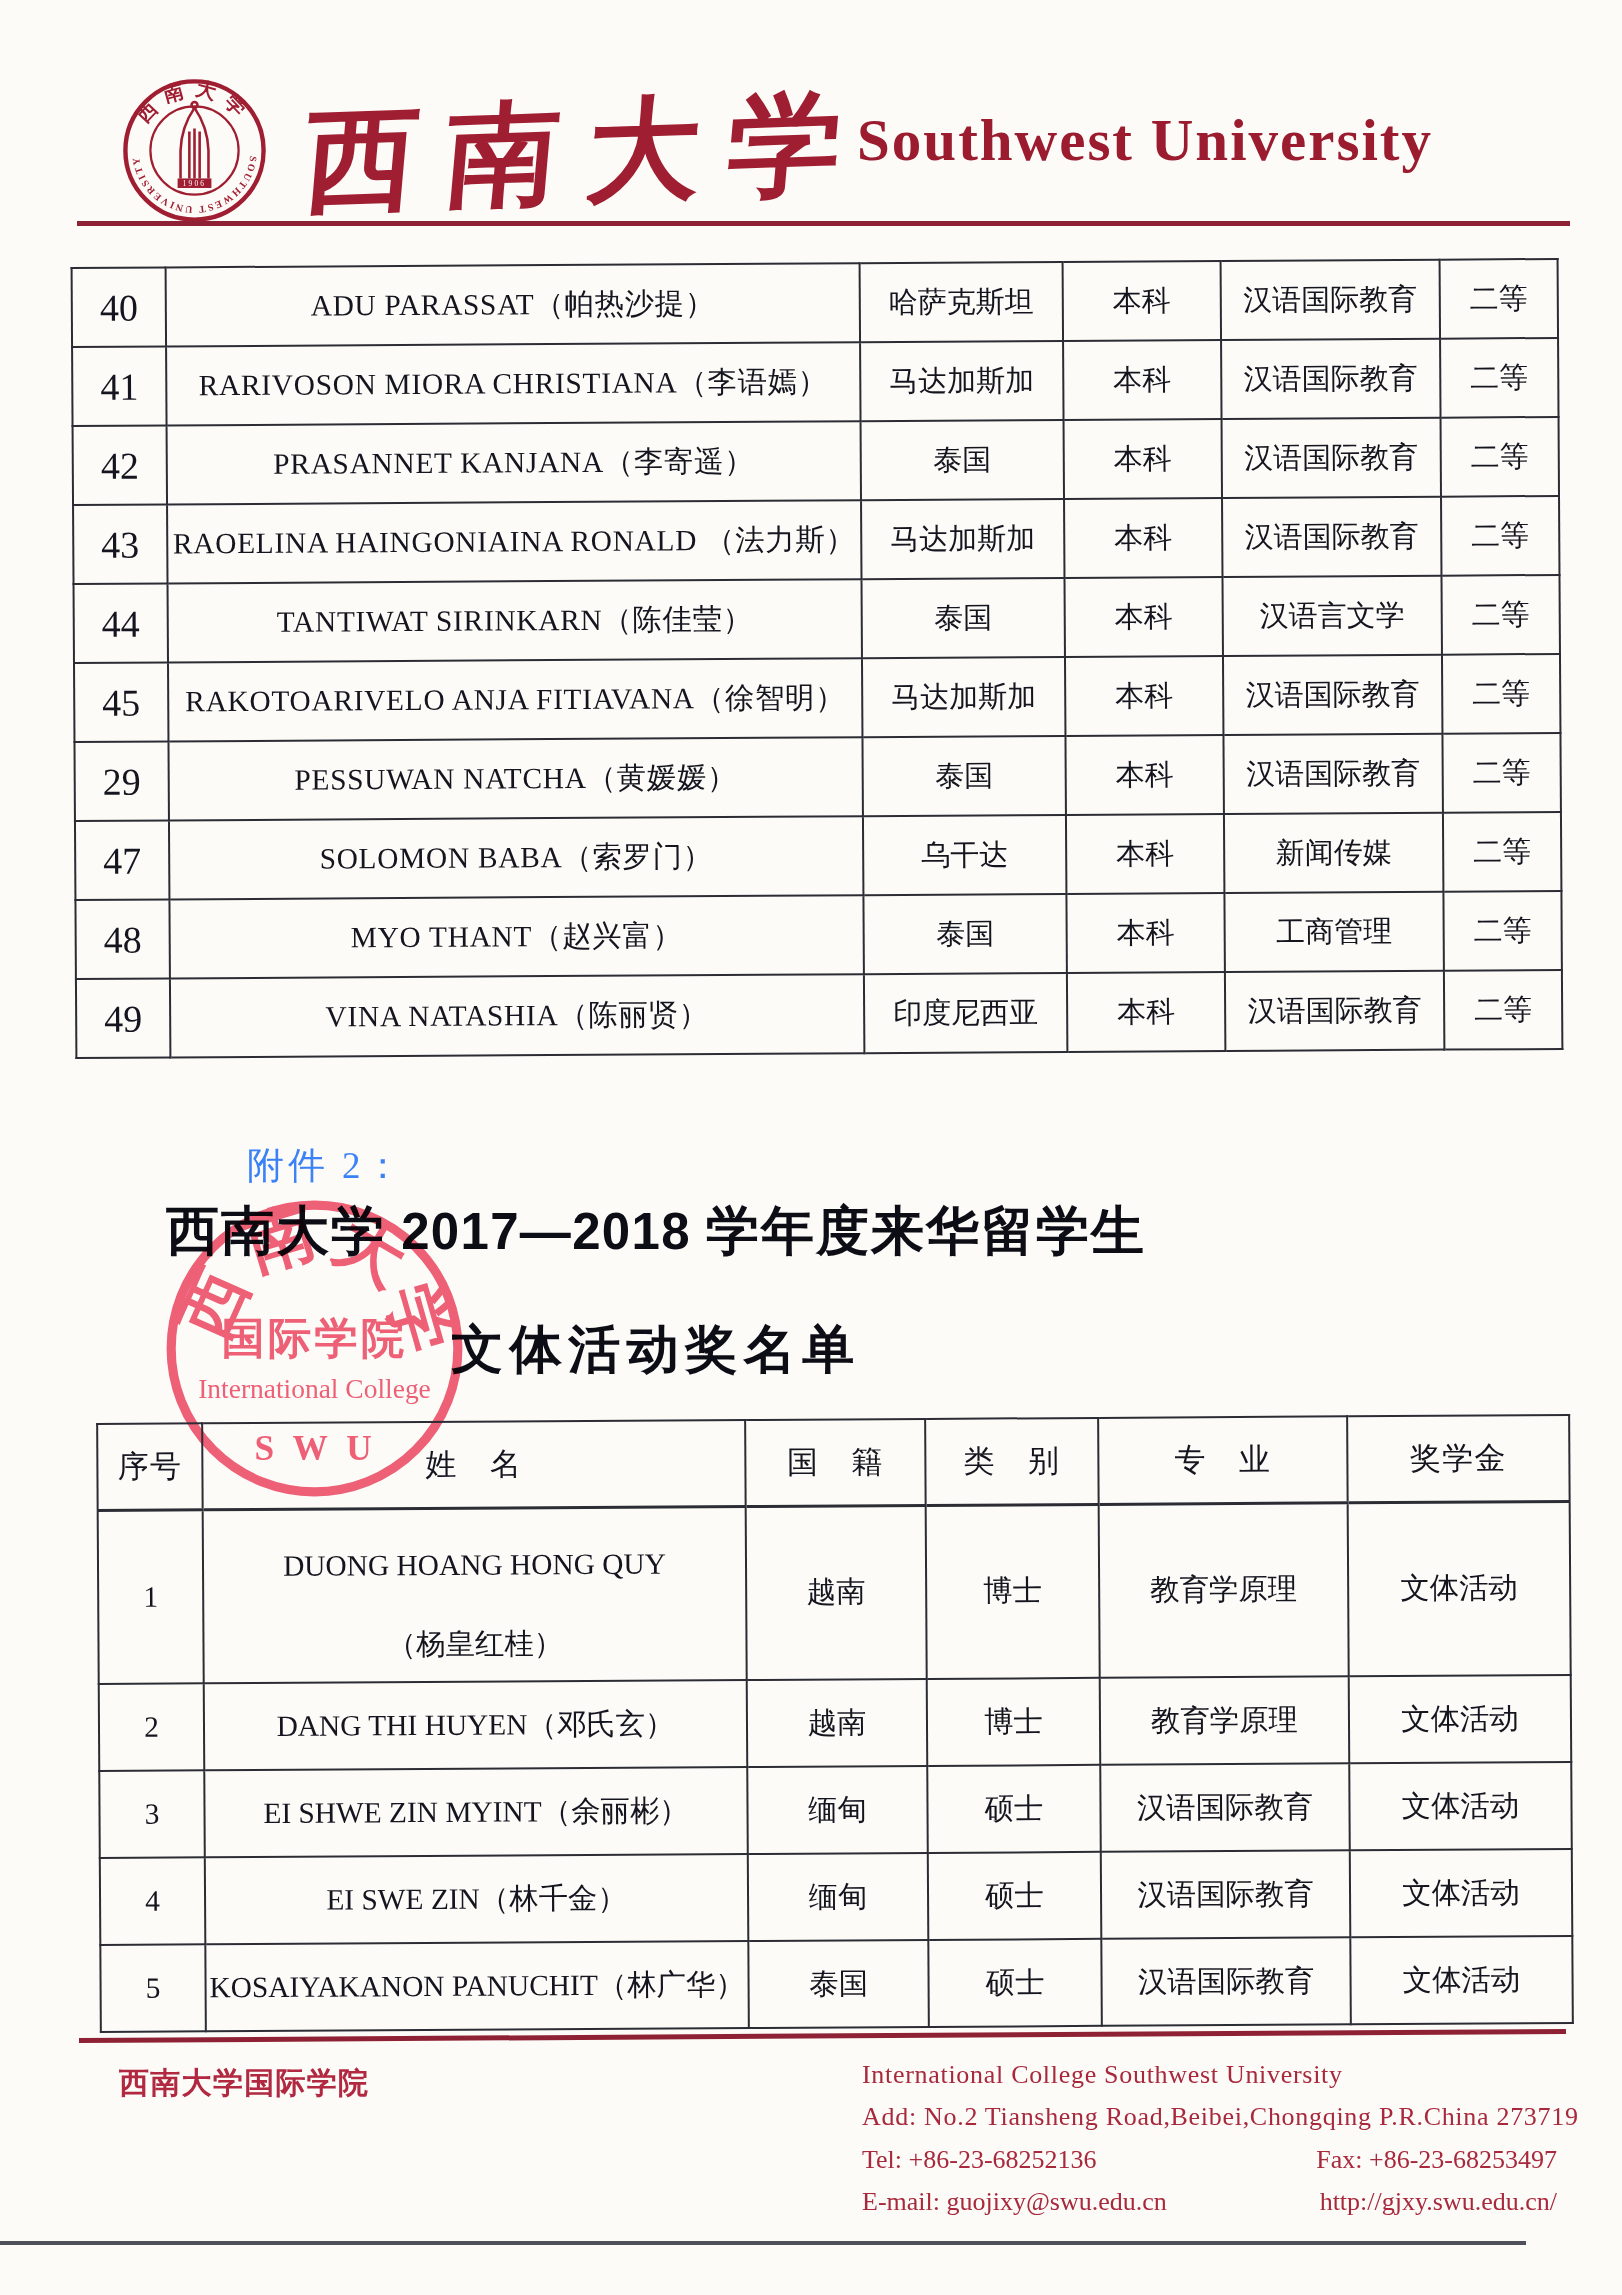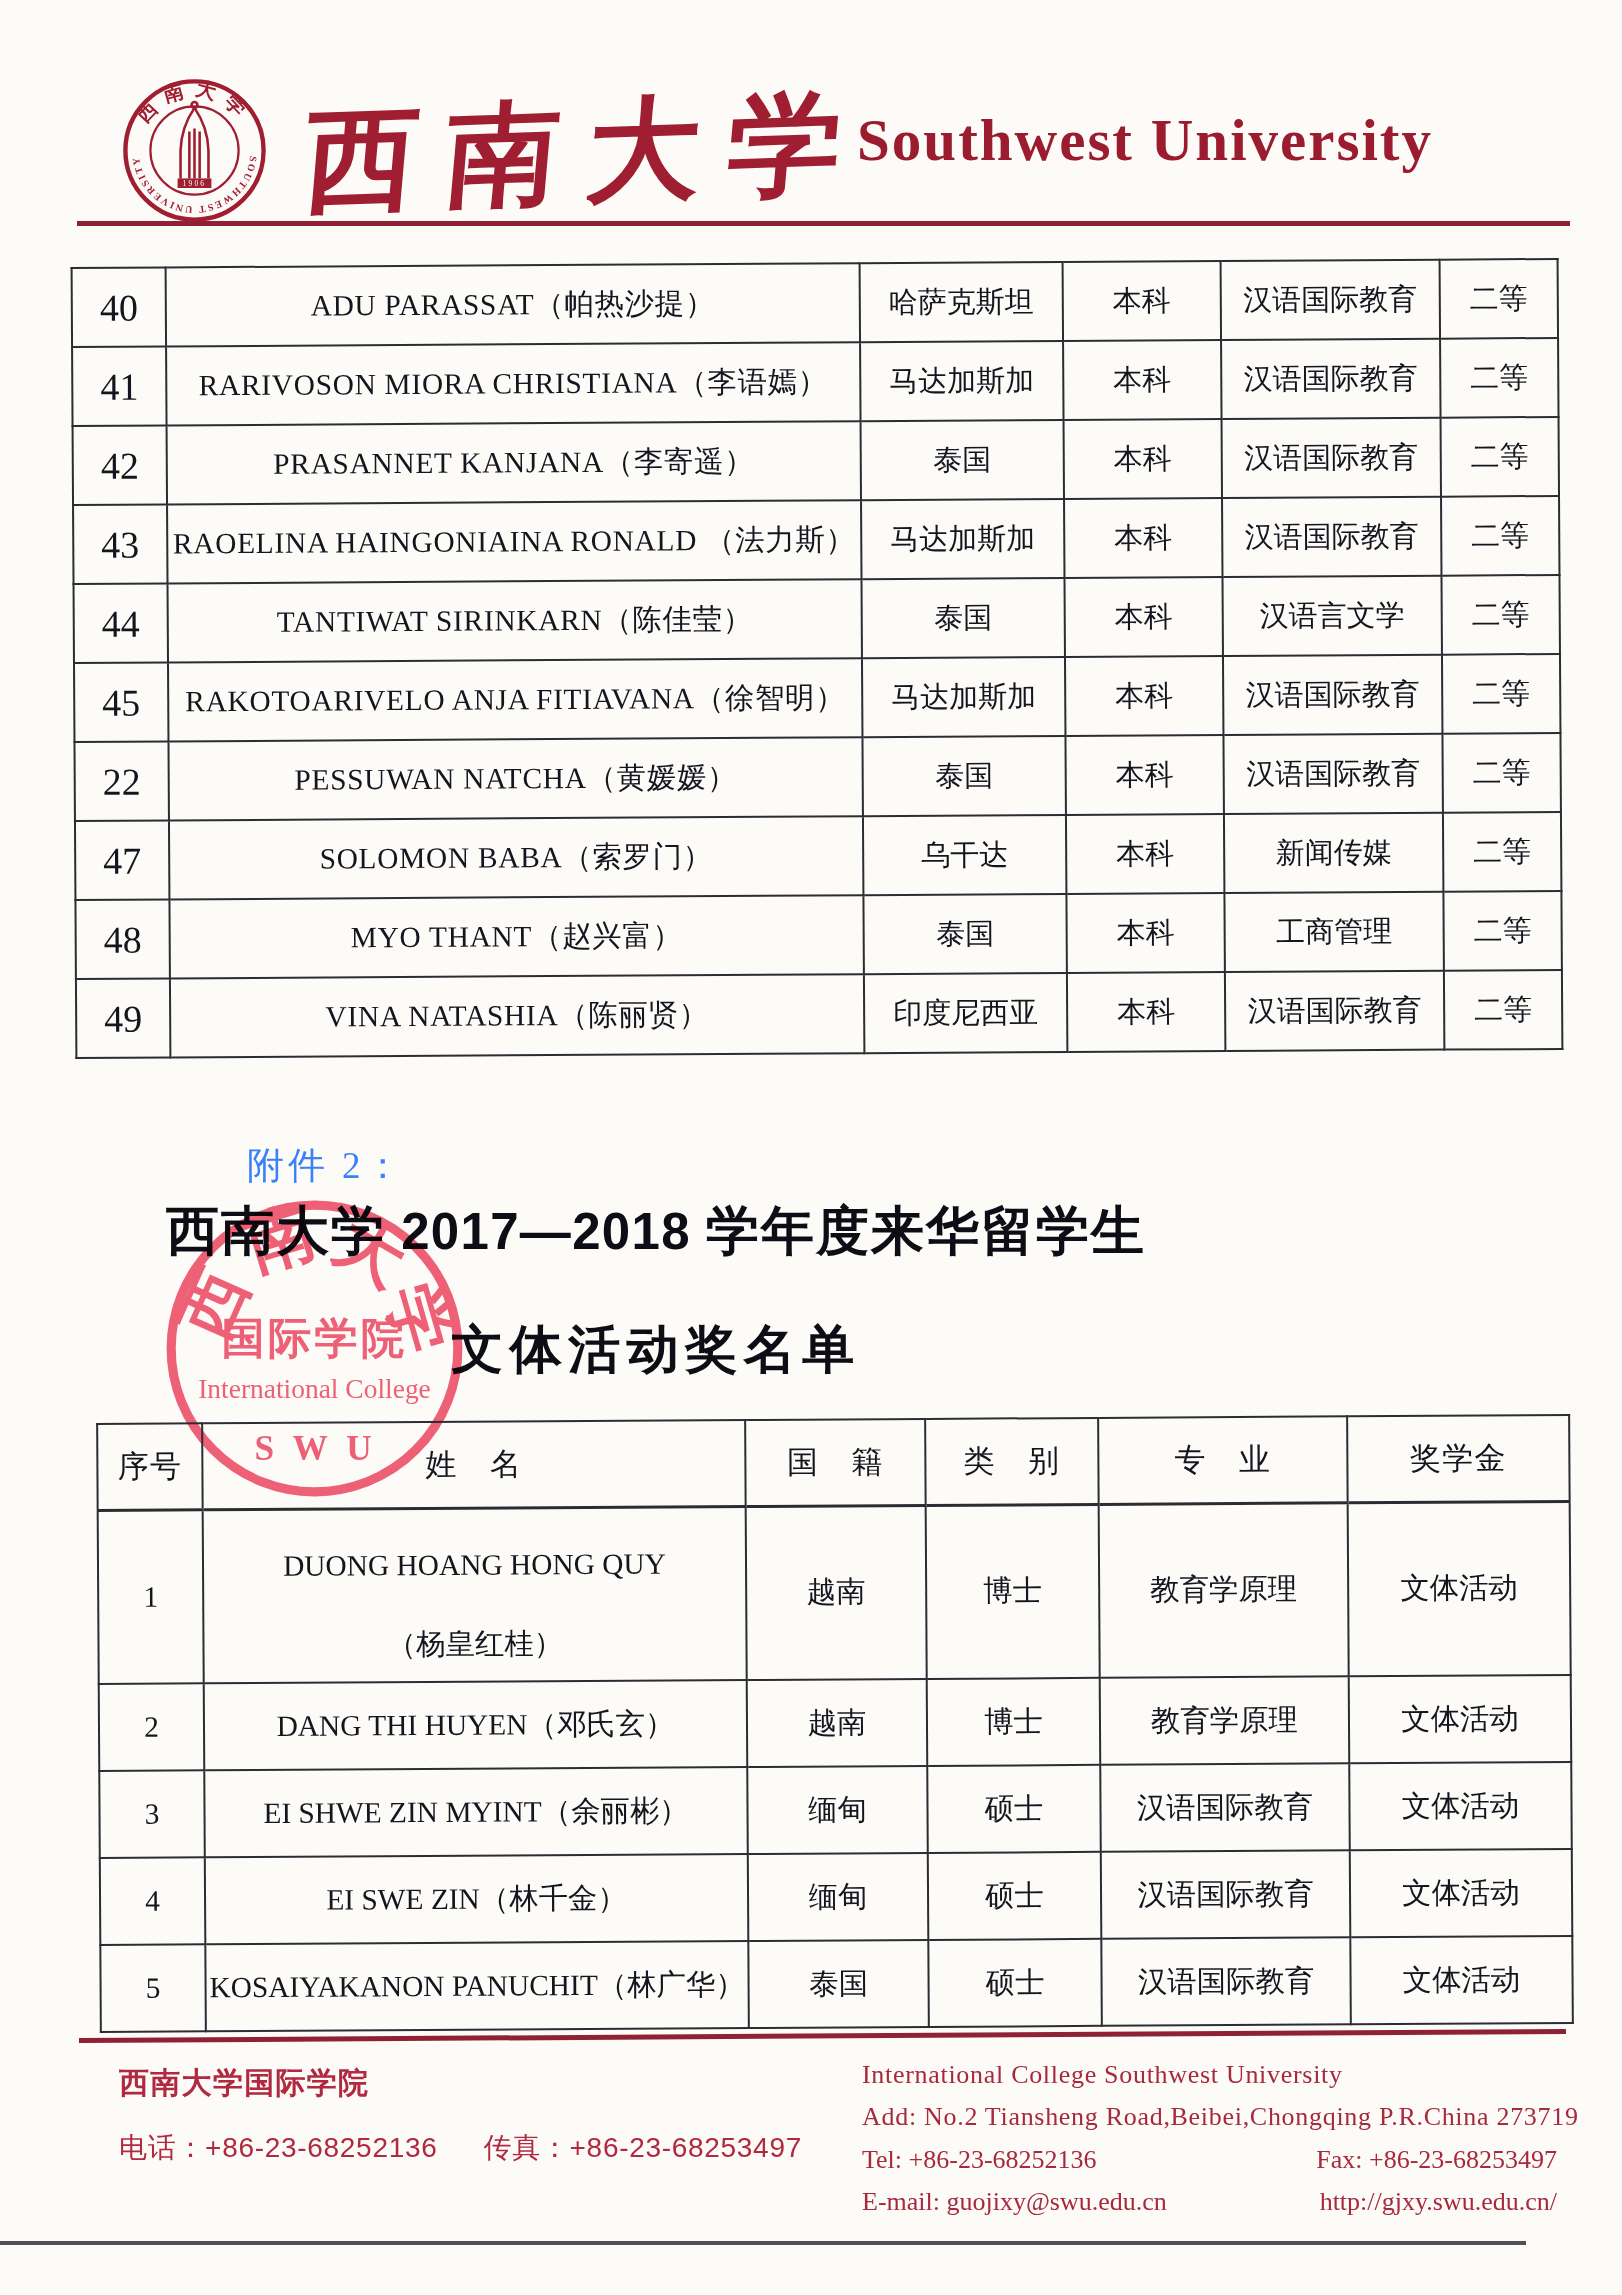--- a/index.html
+++ b/index.html
@@ -143,21 +143,21 @@
         </tr>
         <tr>
           <td class="c-no">45</td>
           <td class="c-name">RAKOTOARIVELO ANJA FITIAVANA（徐智明）</td>
           <td>马达加斯加</td>
           <td class="vtop">本科</td>
           <td>汉语国际教育</td>
           <td class="vtop">二等</td>
         </tr>
         <tr>
-          <td class="c-no">22</td>
+          <td class="c-no">29</td>
           <td class="c-name">PESSUWAN NATCHA（黄媛媛）</td>
           <td>泰国</td>
           <td class="vtop">本科</td>
           <td class="vtop">汉语国际教育</td>
           <td class="vtop">二等</td>
         </tr>
         <tr>
           <td class="c-no">47</td>
           <td class="c-name">SOLOMON BABA（索罗门）</td>
           <td>乌干达</td>
@@ -268,21 +268,20 @@
           <td>文体活动</td>
         </tr>
       </tbody>
     </table>
   </div>
 
   <div class="red-divider"></div>
 
   <div class="foot-left">
     <div class="fl-title">西南大学国际学院</div>
-    <div class="fl-line"><span>电话：+86-23-68252136</span><span class="gap"></span><span>传真：+86-23-68253497</span></div>
   </div>
 
   <div class="foot-right">
     <div class="fr-line">International College Southwest University</div>
     <div class="fr-line">Add: No.2 Tiansheng Road,Beibei,Chongqing P.R.China  273719</div>
     <div class="fr-split">
       <span>Tel: +86-23-68252136</span>
       <span>Fax: +86-23-68253497</span>
     </div>
     <div class="fr-split">

